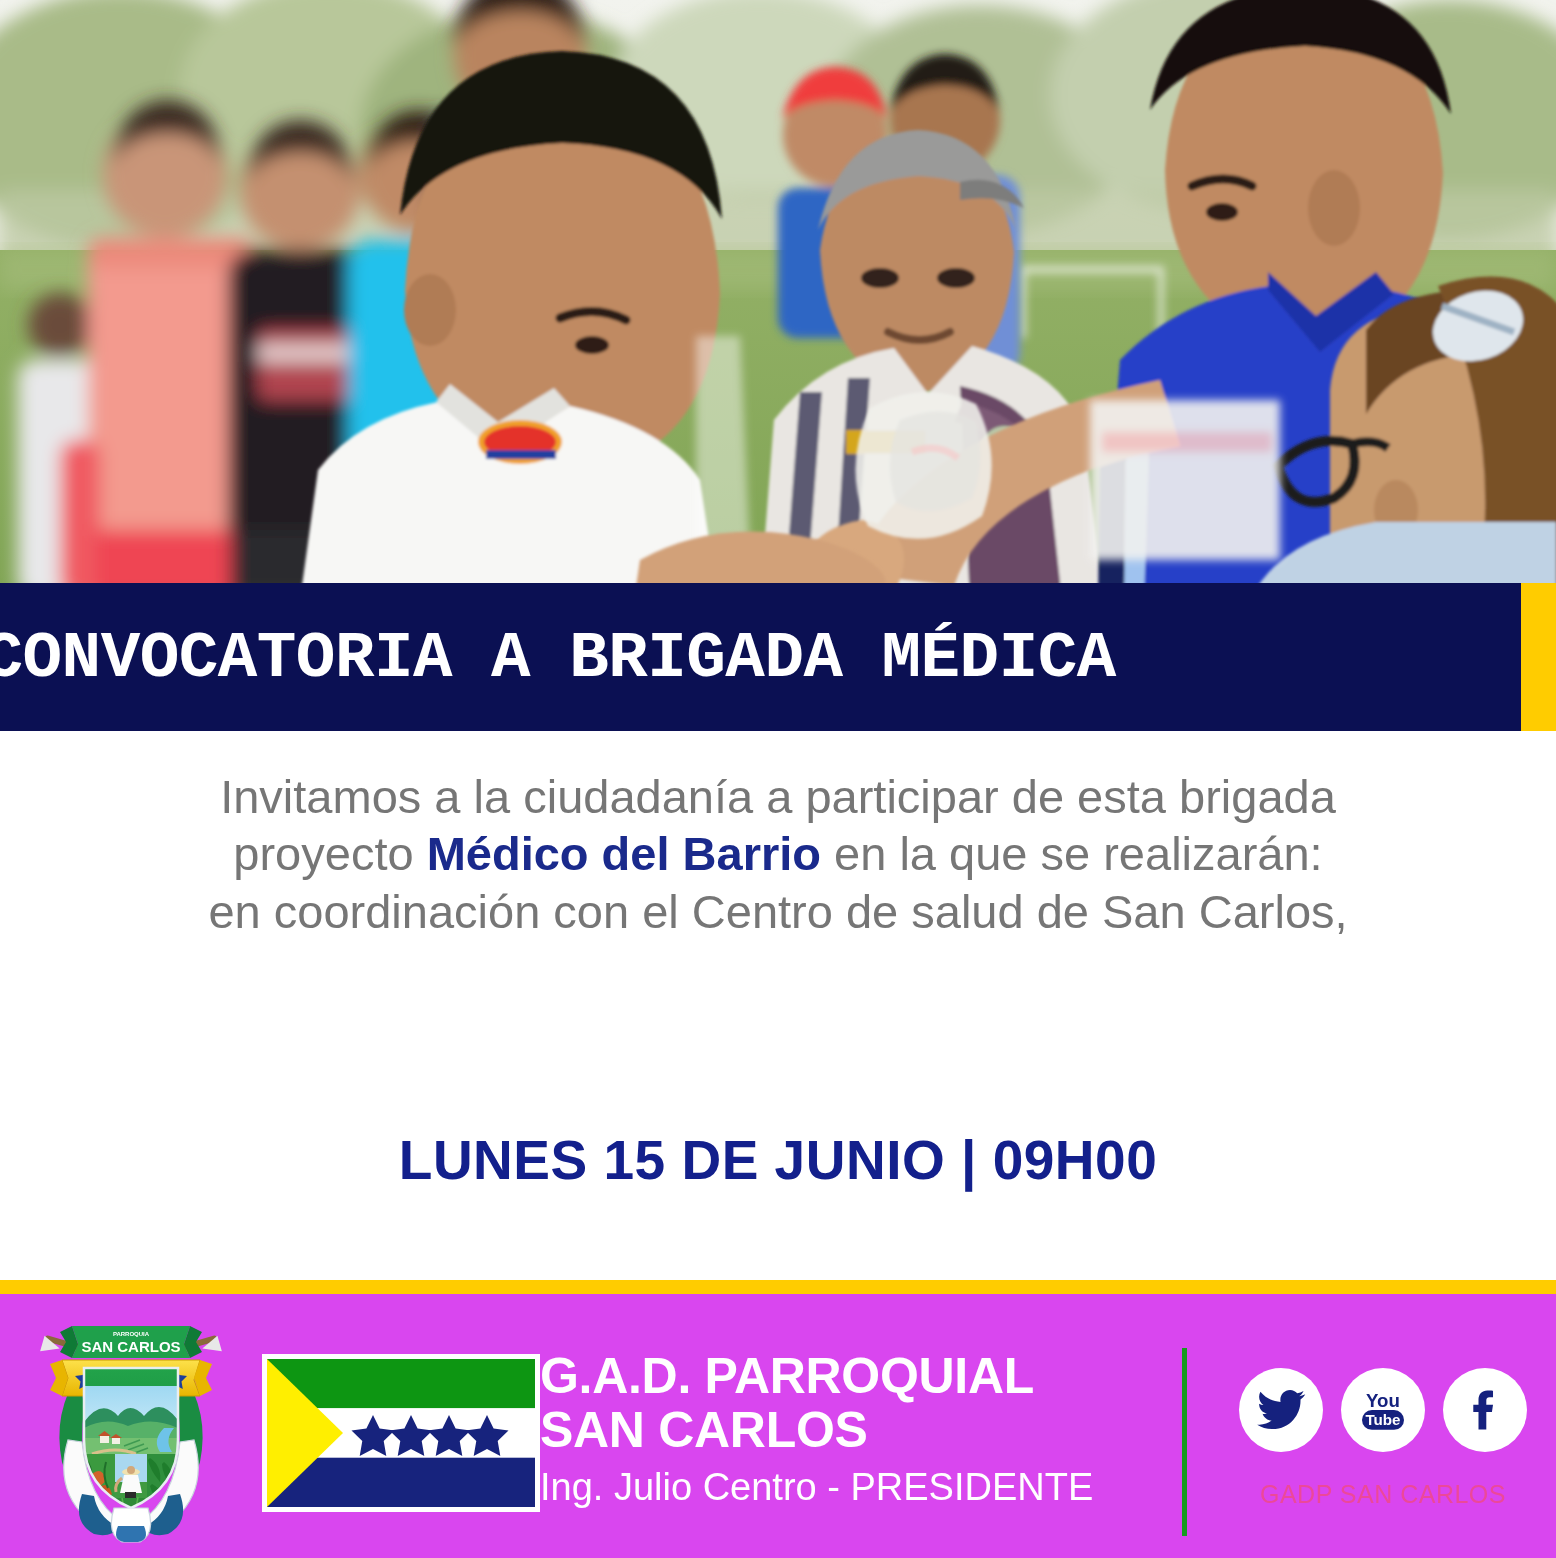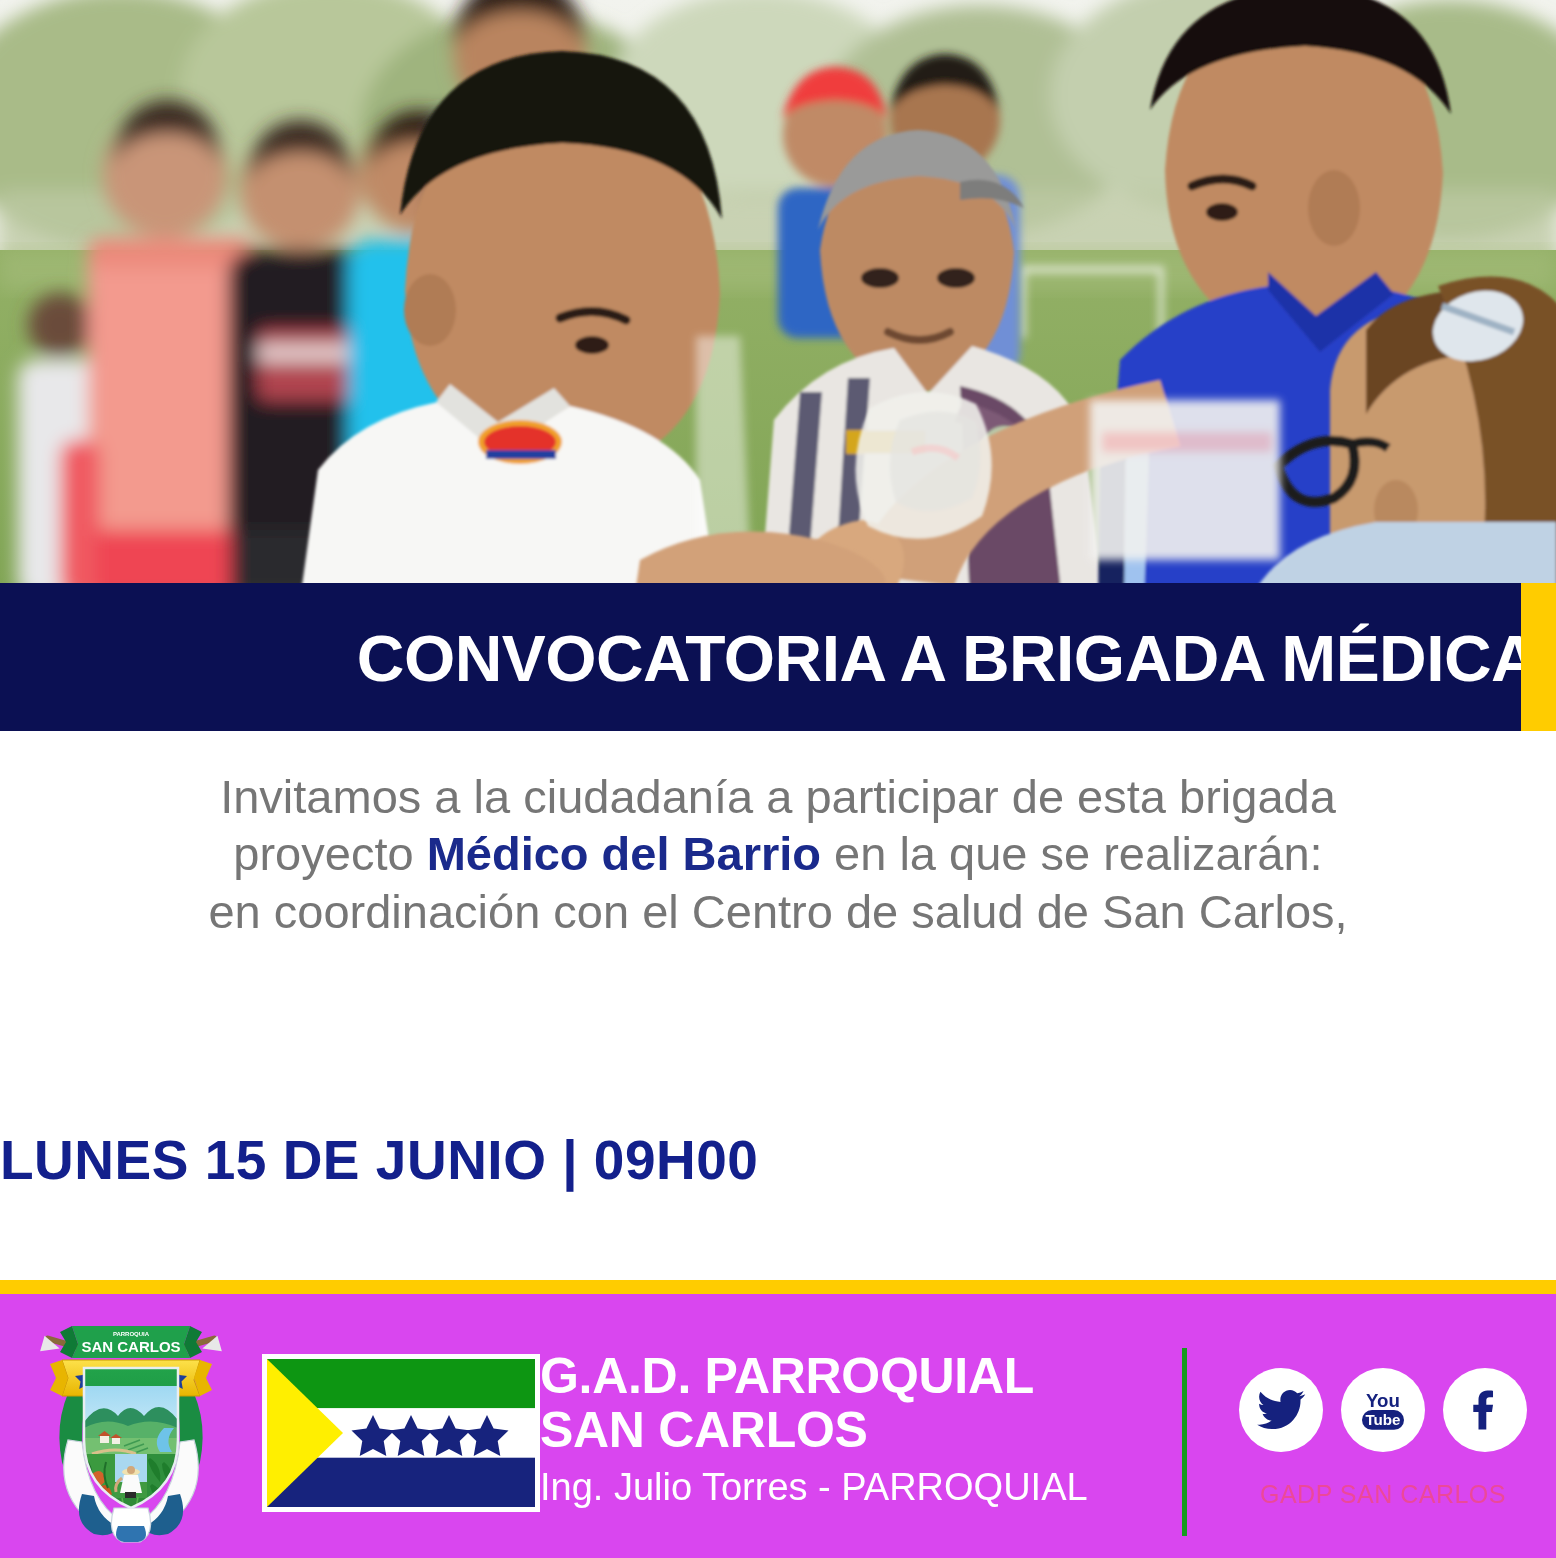--- a/index.html
+++ b/index.html
@@ -38,21 +38,22 @@
     height: 148px;
     background: #0b1053;
     overflow: hidden;
   }
   .banner-inner {
     position: absolute;
     left: 0; top: 0;
     width: 100%; height: 100%;
     display: flex;
     align-items: center;
-    justify-content: flex-end;
+    justify-content: flex-start;
+    font-family: Liberation Mono, monospace;
   }
   .banner-title {
     color: #ffffff;
     font-size: 64px;
     font-weight: bold;
     letter-spacing: -0.5px;
     line-height: 1;
     white-space: nowrap;
     transform: scaleX(1.03);
     text-align: center;
@@ -101,20 +102,21 @@
     color: #5e5e5e;
     font-size: 54px;
     font-weight: bold;
     line-height: 1.16;
   }
   .when {
     position: absolute;
     left: 0;
     top: 388px;
     width: 1556px;
+    text-align: center;
     color: #13208c;
     font-weight: bold;
   }
   .when .line1 {
     font-size: 55px;
     line-height: 1.18;
     letter-spacing: 0.5px;
   }
   .when .line2 {
     font-size: 44px;
@@ -564,21 +566,21 @@
           <path d="M144 56 l6.6 13.5 l14.9 2.1 l-10.8 10.5 l2.6 14.9 l-13.3 -7 l-13.3 7 l2.6 -14.9 l-10.8 -10.5 l14.9 -2.1 z"></path>
           <path d="M182 56 l6.6 13.5 l14.9 2.1 l-10.8 10.5 l2.6 14.9 l-13.3 -7 l-13.3 7 l2.6 -14.9 l-10.8 -10.5 l14.9 -2.1 z"></path>
           <path d="M220 56 l6.6 13.5 l14.9 2.1 l-10.8 10.5 l2.6 14.9 l-13.3 -7 l-13.3 7 l2.6 -14.9 l-10.8 -10.5 l14.9 -2.1 z"></path>
         </g>
       </svg>
     </div>
 
     <div class="org">
       <div class="l1">G.A.D. PARROQUIAL</div>
       <div class="l2">SAN CARLOS</div>
-      <div class="l3">Ing. Julio Torres - PARROQUIAL</div>
+      <div class="l3">Ing. Julio Centro - PRESIDENTE</div>
     </div>
   </div>
 
   <div class="divider-green"></div>
 
   <div class="social">
     <div class="social-row">
       <div class="s-circle">
         <svg width="52" height="52" viewBox="0 0 24 24">
           <path fill="#15217e" d="M23 4.9c-.8.4-1.7.6-2.6.8.9-.6 1.6-1.5 2-2.5-.9.5-1.9.9-2.9 1.1-.8-.9-2-1.5-3.3-1.5-2.5 0-4.5 2-4.5 4.5 0 .4 0 .7.1 1-3.8-.2-7.1-2-9.3-4.7-.4.7-.6 1.5-.6 2.3 0 1.6.8 3 2 3.8-.7 0-1.4-.2-2-.6v.1c0 2.2 1.5 4 3.6 4.4-.4.1-.8.2-1.2.2-.3 0-.6 0-.8-.1.6 1.8 2.3 3.1 4.2 3.2-1.6 1.2-3.5 1.9-5.6 1.9H1c2 1.3 4.4 2 7 2 8.4 0 13-7 13-13v-.6c.9-.7 1.6-1.5 2.2-2.4z"></path>

